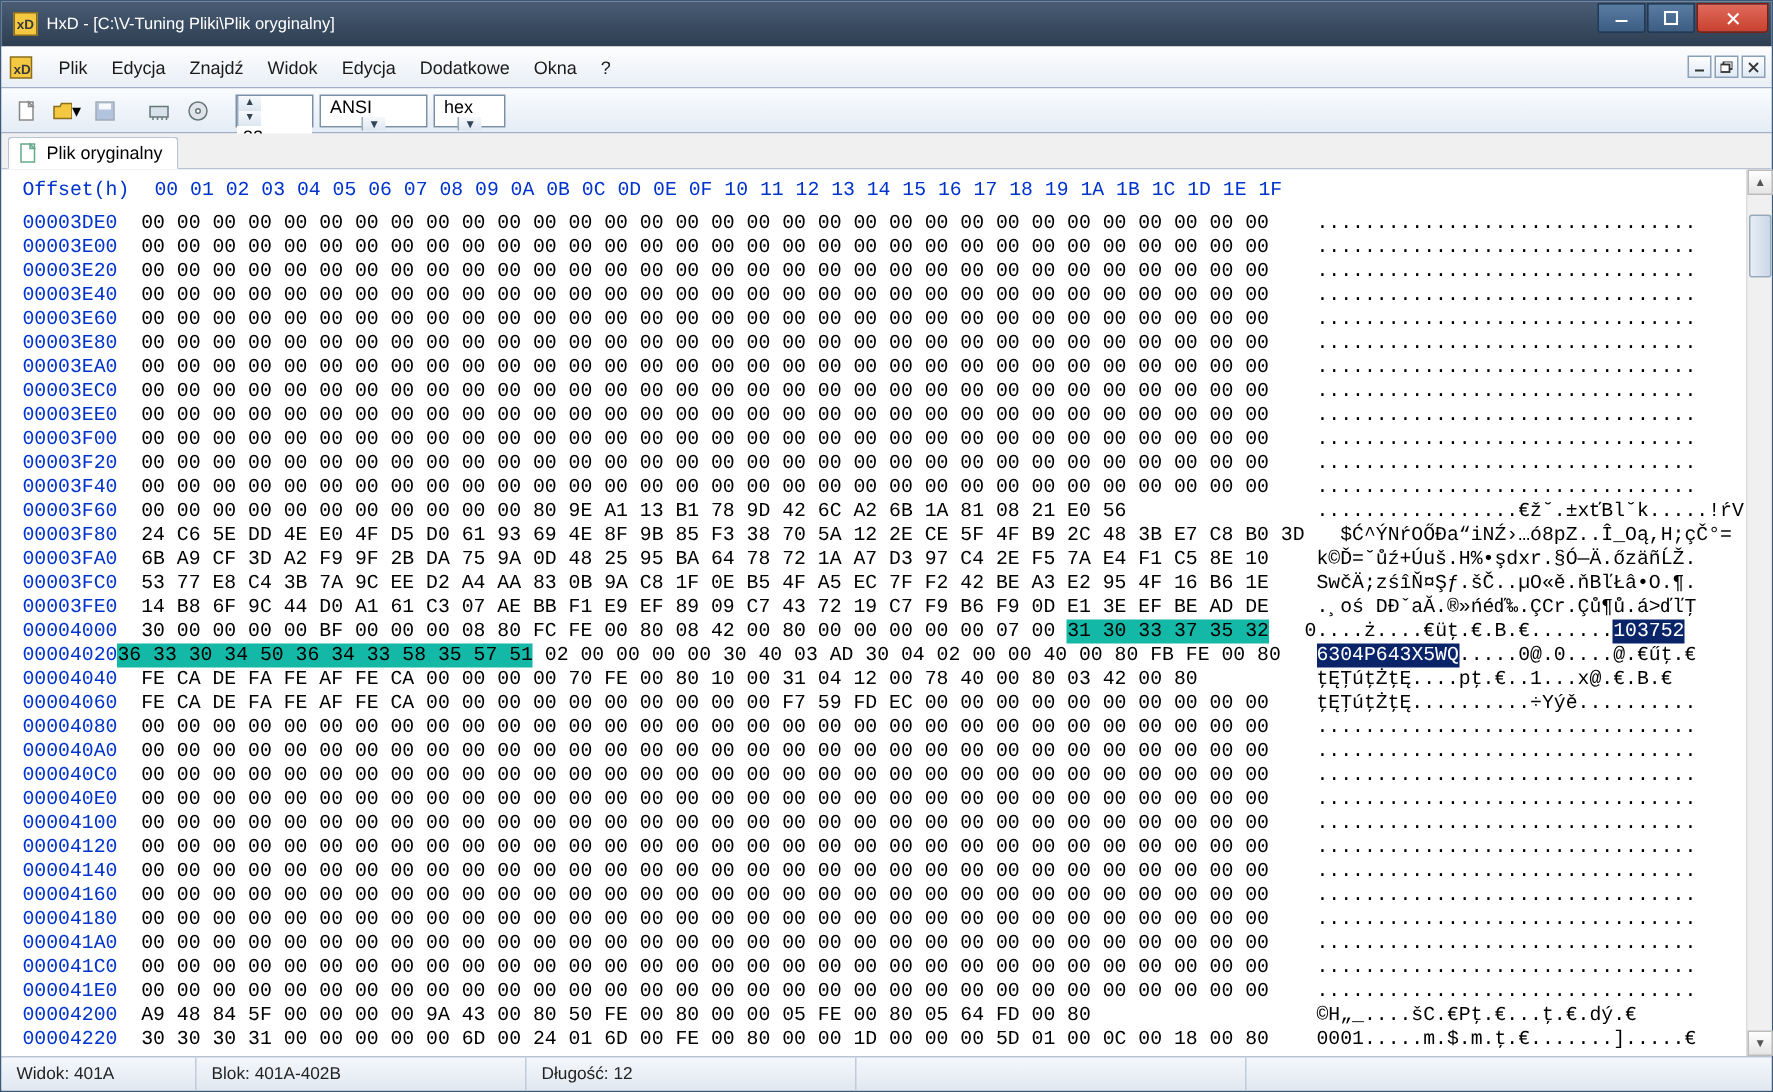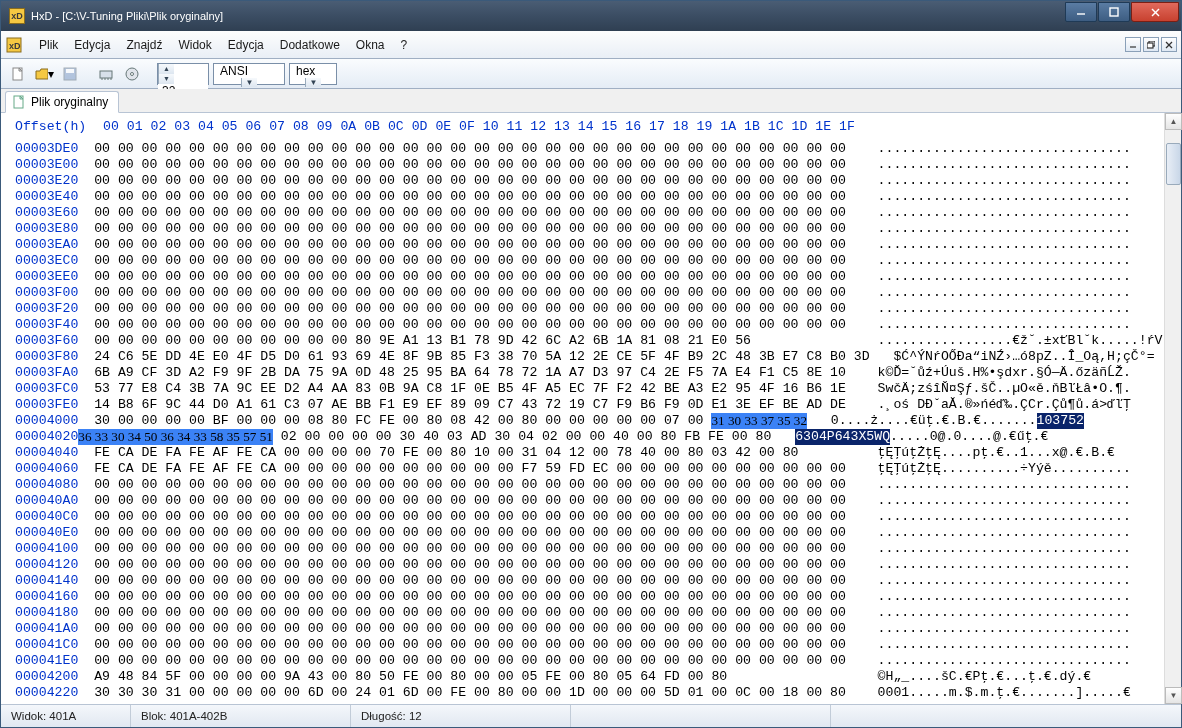--- a/index.html
+++ b/index.html
@@ -32,21 +32,21 @@
   .combo.enc input { width: 70px; }
   .combo.base input { width: 46px; }
   .combo .dd { width: 16px; height: 20px; background: linear-gradient(to bottom,#f6f9fc,#dde6f0); border-left: 1px solid #9ab; display: flex; align-items: center; justify-content: center; font-size: 8px; color: #345; }
   .tabstrip { height: 24px; background: #f0f0f0; display: flex; align-items: flex-end; padding-left: 4px; border-bottom: 1px solid #b8c4d4; }
   .tab { background: #fff; border: 1px solid #b8c4d4; border-bottom: 1px solid #fff; border-radius: 3px 3px 0 0; padding: 3px 10px 3px 6px; display: flex; align-items: center; gap: 5px; margin-bottom: -1px; }
   .tab-ico { width: 14px; height: 14px; }
   .hexarea { flex: 1; background: #fff; position: relative; display: flex; }
   .hexcontent { flex: 1; padding: 6px 4px 0 14px; font-family: "Courier New", monospace; font-size: 13.2px; line-height: 16px; color: #000; white-space: pre; letter-spacing: 0; overflow: hidden; }
   .offset { color: #0033cc; }
   .header { color: #0033cc; }
-  .sel-hex { background: #3b82f6; font-family: Liberation Serif, serif; }
+  .sel-hex { background: #14b8a6; }
   .sel-asc { background: #0a246a; color: #fff; }
   .scroll { width: 17px; background: #f0f0f0; border-left: 1px solid #ddd; position: relative; }
   .scroll .up, .scroll .down { position: absolute; left: 0; width: 17px; height: 17px; background: linear-gradient(to bottom,#fefefe,#e5e5e5); border: 1px solid #bbb; display: flex; align-items: center; justify-content: center; font-size: 8px; color: #555; }
   .scroll .up { top: 0; }
   .scroll .down { bottom: 0; }
   .scroll .thumb { position: absolute; left: 1px; width: 15px; background: linear-gradient(to right,#e8eef6,#c9d7e8); border: 1px solid #9ab; border-radius: 2px; }
   .statusbar { height: 23px; background: linear-gradient(to bottom,#f4f7fb,#e1e8f1); border-top: 1px solid #b8c4d4; display: flex; align-items: center; font-size: 11.5px; color: #222; }
   .statusbar .cell { padding: 0 10px; border-right: 1px solid #c2ccd8; height: 100%; display: flex; align-items: center; }
   .statusbar .cell.w1 { width: 130px; }
   .statusbar .cell.w2 { width: 220px; }

